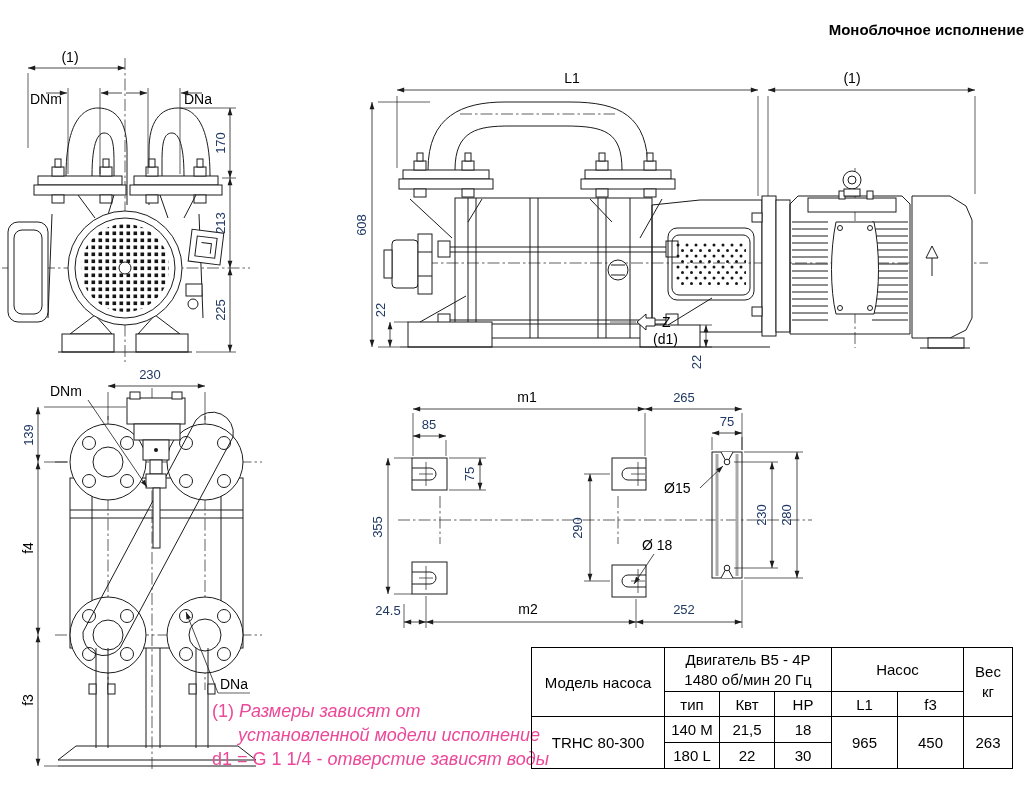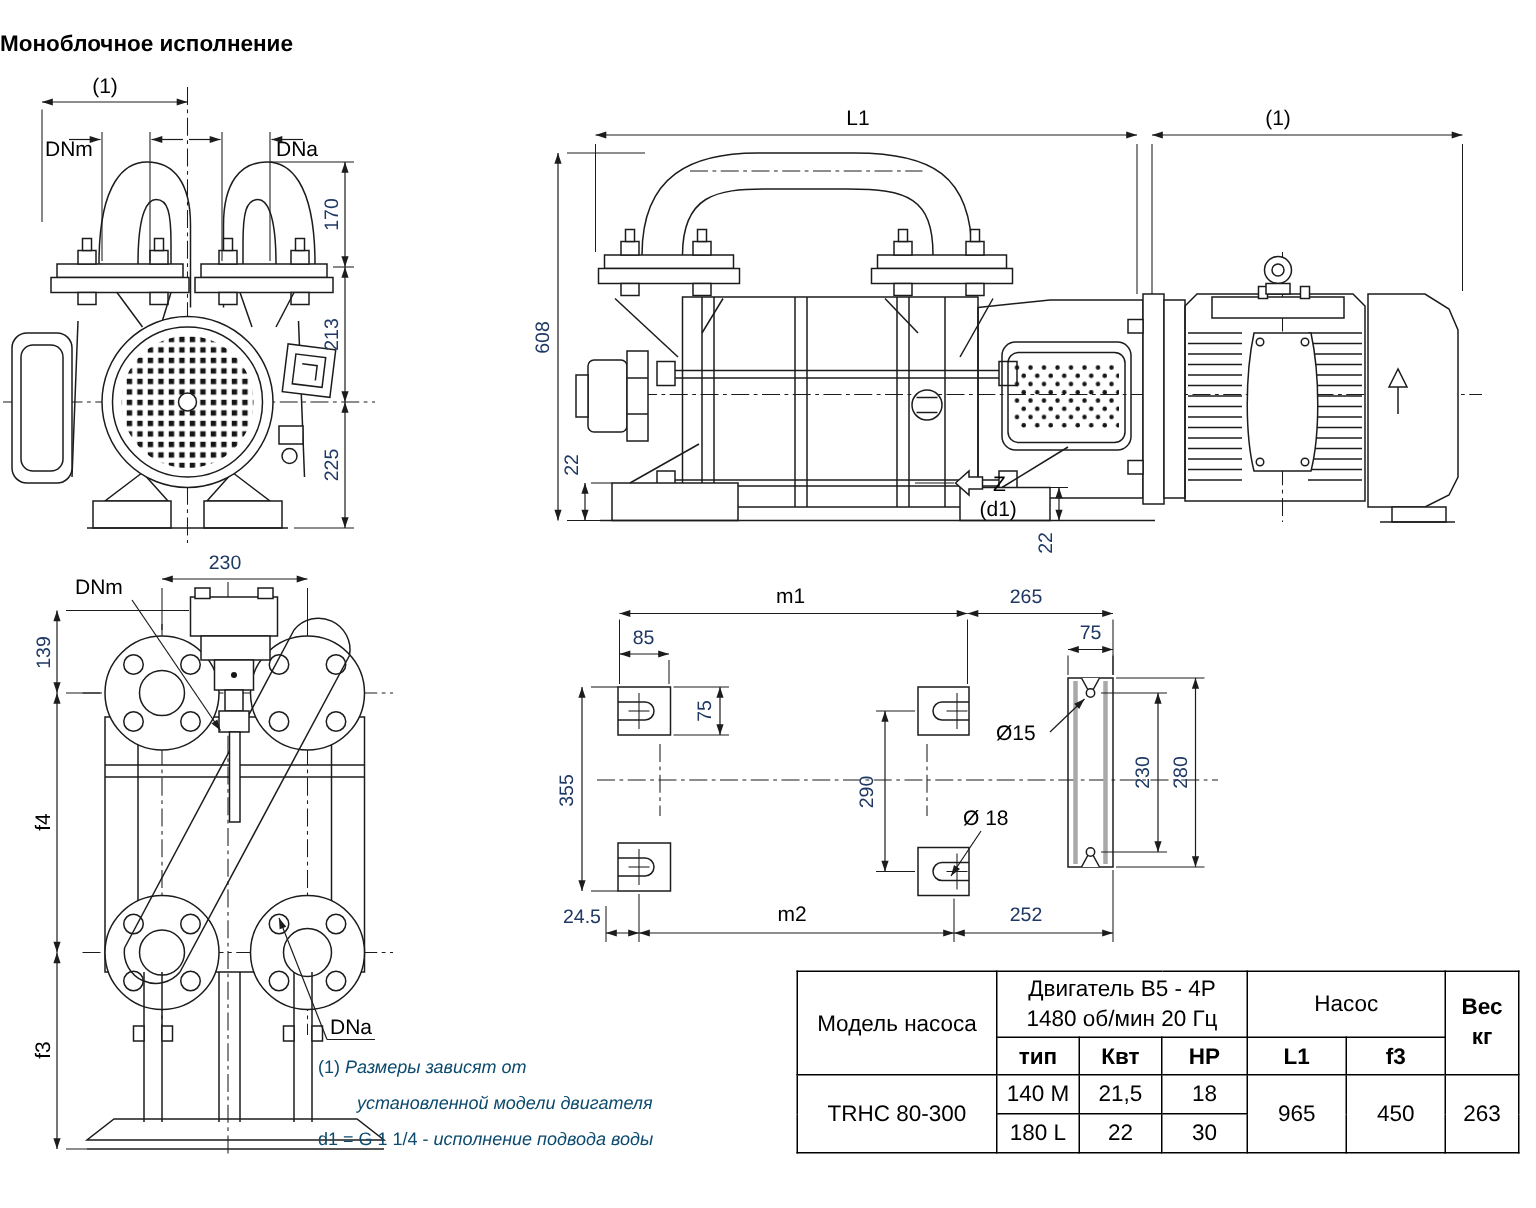--- a/index.html
+++ b/index.html
@@ -1,35 +1,35 @@
 <!DOCTYPE html>
 <html><head>
 <meta charset="utf-8">
 <style>
   html,body{margin:0;padding:0;background:#fff}
   .page{position:relative;width:1024px;height:805px;background:#fff;
         font-family:"Liberation Sans",sans-serif;overflow:hidden}
-  .title{position:absolute;top:21px;left:0;width:1024px;text-align:left;
+  .title{position:absolute;top:21px;left:0;width:1024px;text-align:right;
          font-size:15px;font-weight:bold;color:#000}
   svg{position:absolute;left:0;top:0}
   svg text{font-family:"Liberation Sans",sans-serif}
   .s {stroke:#1c1c1c;stroke-width:1;fill:none}
   .sw{stroke:#1c1c1c;stroke-width:1;fill:#fff}
   .cl{stroke:#1c1c1c;stroke-width:.7;stroke-dasharray:12 3 2.5 3;fill:none}
   .dm{stroke:#1c1c1c;stroke-width:.8;fill:none}
   .ex{stroke:#1c1c1c;stroke-width:.7;fill:none}
   .dt{fill:#1f3864;font-size:13px}
   .lb{fill:#000;font-size:14px}
-  .note{position:absolute;left:212px;top:699px;font-size:12px;color:#0c4a6e;line-height:24px}
+  .note{position:absolute;left:212px;top:699px;font-size:18px;color:#ec4899;line-height:24px}
   .note .it{font-style:italic}
   .note .ind{padding-left:26px}
   table.spec{position:absolute;left:531px;top:647px;border-collapse:collapse;
              font-size:15px;color:#000;text-align:center;table-layout:fixed}
   table.spec td{border:1px solid #000;padding:0 4px;height:24px}
-  table.spec .b{font-weight:bold}
+  table.spec .b{font-weight:normal}
   table.spec .hdr2{line-height:20px}
 </style>
 </head>
 <body>
 
 <div class="page">
 
   <div class="title">Моноблочное исполнение</div>
 
   <svg width="1024" height="805" viewBox="0 0 1024 805">
@@ -452,22 +452,22 @@
 
       <line class="ex" x1="744" y1="452" x2="803" y2="452"></line>
       <line class="ex" x1="744" y1="578" x2="803" y2="578"></line>
       <line class="dm" x1="797" y1="452" x2="797" y2="578" marker-start="url(#ar)" marker-end="url(#ar)"></line>
       <text class="dt" transform="rotate(-90 791 515)" x="791" y="515" text-anchor="middle">280</text>
     </g>
   </svg>
 
   <div class="note">
     <div><span>(1)</span> <span class="it">Размеры зависят от</span></div>
-    <div class="ind it">установленной модели двигателя</div>
-    <div><span>d1 = G 1 1/4 -</span> <span class="it">исполнение подвода воды</span></div>
+    <div class="ind it">установленной модели исполнение</div>
+    <div><span>d1 = G 1 1/4 -</span> <span class="it">отверстие зависят воды</span></div>
   </div>
 
   <table class="spec">
     <colgroup>
       <col style="width:133px">
         <col style="width:55px">
         <col style="width:55px">
         <col style="width:57px">
       <col style="width:66px">
         <col style="width:66px">

